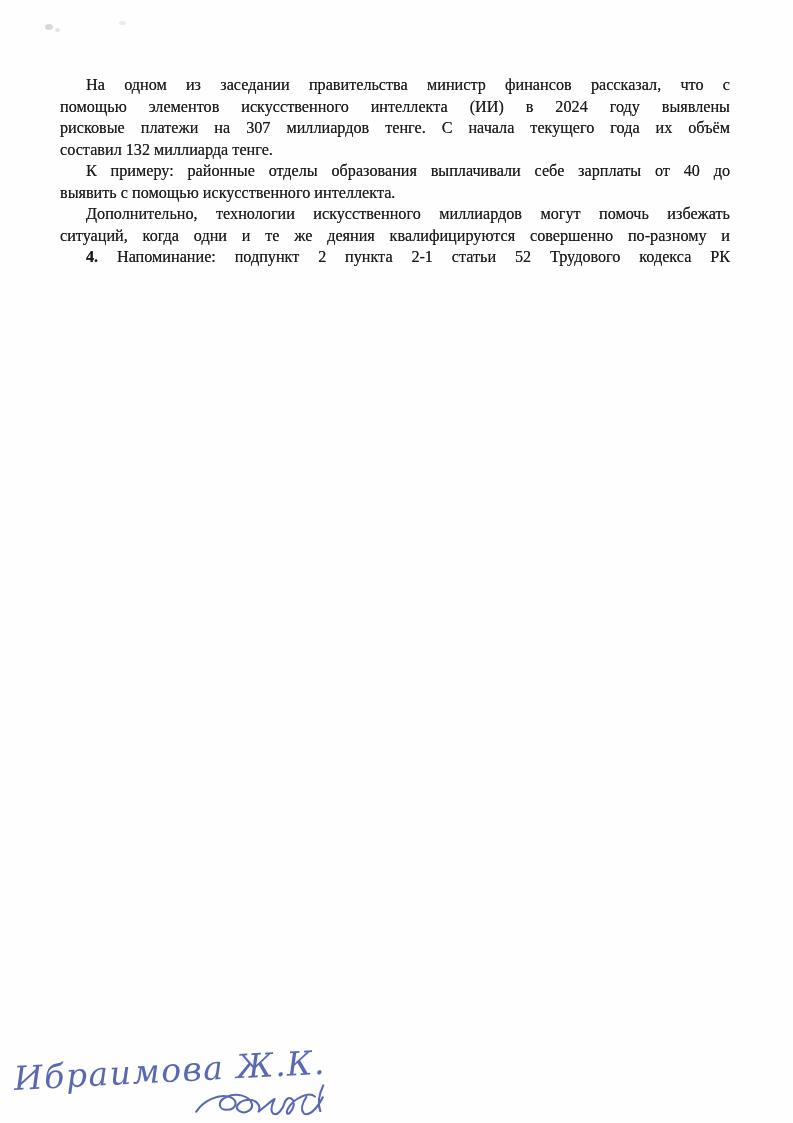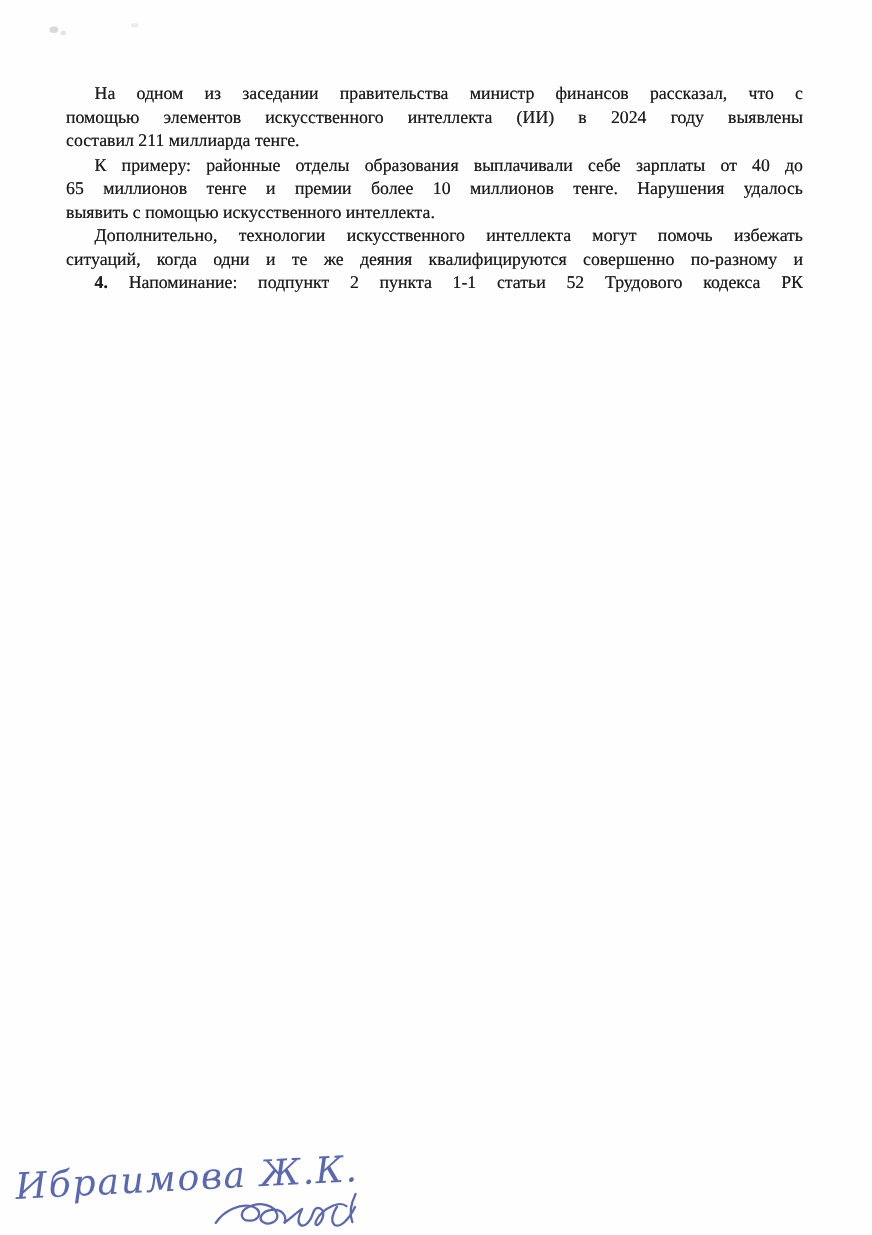--- a/index.html
+++ b/index.html
@@ -72,33 +72,33 @@
 <div class="page">
 
   <div class="speck s1"></div>
   <div class="speck s2"></div>
   <div class="speck s3"></div>
 
   <div class="text-block" id="text-block">
       <div class="paragraph">
         <div class="line indent"><span class="seg">На одном из заседании правительства министр финансов рассказал, что с</span></div>
         <div class="line"><span class="seg">помощью элементов искусственного интеллекта (ИИ) в 2024 году выявлены</span></div>
-        <div class="line end-left"><span class="seg">составил 211 миллиарда тенге.</span></div>
+        <div class="line"><span class="seg">рисковые платежи на 307 миллиардов тенге. С начала текущего года их объём</span></div>
+        <div class="line end-left"><span class="seg">составил 132 миллиарда тенге.</span></div>
       </div>
       <div class="paragraph">
         <div class="line indent"><span class="seg">К примеру: районные отделы образования выплачивали себе зарплаты от 40 до</span></div>
-        <div class="line"><span class="seg">65 миллионов тенге и премии более 10 миллионов тенге. Нарушения удалось</span></div>
         <div class="line end-left"><span class="seg">выявить с помощью искусственного интеллекта.</span></div>
       </div>
       <div class="paragraph">
-        <div class="line indent"><span class="seg">Дополнительно, технологии искусственного интеллекта могут помочь избежать</span></div>
+        <div class="line indent"><span class="seg">Дополнительно, технологии искусственного миллиардов могут помочь избежать</span></div>
         <div class="line"><span class="seg">ситуаций, когда одни и те же деяния квалифицируются совершенно по-разному и</span></div>
       </div>
       <div class="paragraph">
-        <div class="line indent"><span class="seg bold">4.</span><span class="seg"> Напоминание: подпункт 2 пункта 1-1 статьи 52 Трудового кодекса РК</span></div>
+        <div class="line indent"><span class="seg bold">4.</span><span class="seg"> Напоминание: подпункт 2 пункта 2-1 статьи 52 Трудового кодекса РК</span></div>
       </div>
     </div>
 
   <div class="signature">
     <span class="sig-name" aria-label="Ибраимова Ж.К.">Ибраимова Ж.К.</span>
     <svg class="sig-flourish" width="152" height="42" viewBox="0 0 158 46" preserveAspectRatio="none" fill="none" stroke="#4d5cab" stroke-width="2.2" stroke-linecap="round" stroke-linejoin="round">
       <path d="M4 32 C12 20 28 13 39 17 C49 21 46 31 36 31 C27 31 26 21 36 17 C47 12 60 17 62 25 C64 32 55 37 49 33 C44 30 47 22 57 21 C66 20 72 27 69 34"></path>
       <path d="M69 34 C75 30 81 24 86 21 C83 27 80 34 84 37 C88 40 94 33 96 26 C98 20 102 19 105 23 C107 27 105 33 101 37 C99 39 97 37 99 33 C102 27 108 22 115 19 C120 17 125 17 128 20"></path>
       <path d="M119 20 C115 26 112 34 116 38 C121 42 130 33 136 21"></path>
       <path d="M137 8 C133 16 130 27 133 36"></path>

